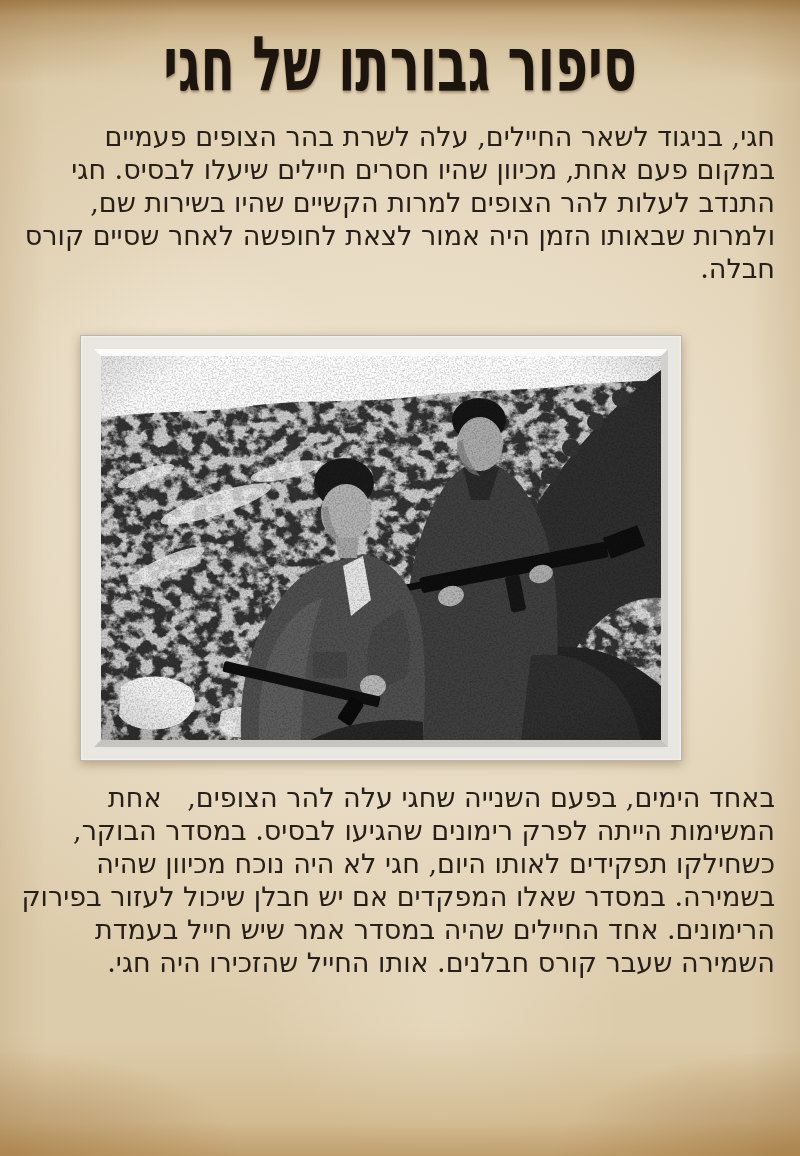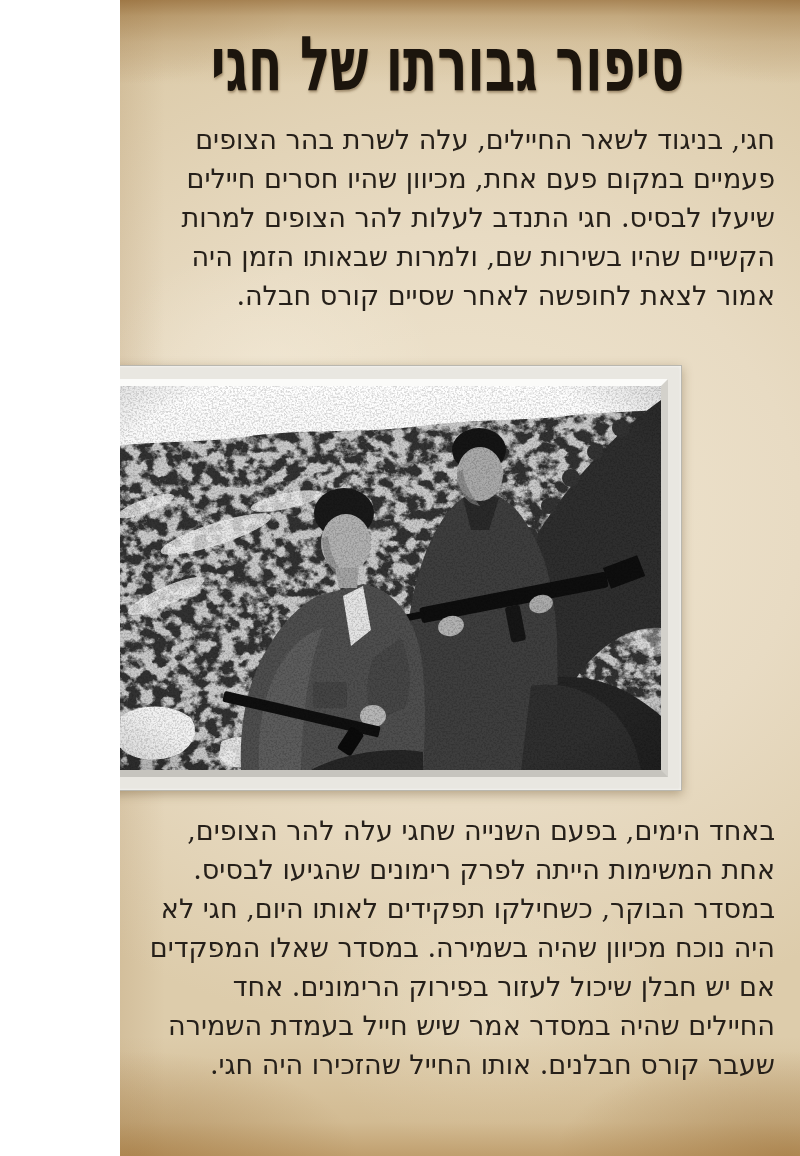--- a/index.html
+++ b/index.html
@@ -5,21 +5,21 @@
   :root{
     --page-base:#e8dbc3;
     --title-color:#1c150d;
     --text-color:#26201a;
     --frame-color:#e9e7e1;
   }
   *{margin:0;padding:0;box-sizing:border-box;}
   body{width:800px;font-family:"DejaVu Serif","DejaVu Sans",serif;}
   .page{
     position:relative;
-    width:680px;height:1156px;
+    width:800px;height:1156px;
     overflow:hidden;
     background:
       linear-gradient(180deg, rgba(146,103,50,.70) 0px, rgba(160,120,65,.42) 16px, rgba(175,140,88,.20) 42px, rgba(0,0,0,0) 85px),
       linear-gradient(0deg, rgba(168,122,60,.55) 0px, rgba(182,142,82,.28) 34px, rgba(0,0,0,0) 120px),
       radial-gradient(ellipse 320px 150px at 2% 100%, rgba(138,94,40,.45), rgba(0,0,0,0) 70%),
       radial-gradient(ellipse 330px 150px at 98% 100%, rgba(138,94,40,.50), rgba(0,0,0,0) 70%),
       radial-gradient(ellipse 260px 120px at 100% 0%, rgba(140,96,42,.30), rgba(0,0,0,0) 70%),
       radial-gradient(ellipse 260px 120px at 0% 0%, rgba(140,96,42,.32), rgba(0,0,0,0) 70%),
       linear-gradient(90deg, rgba(150,110,60,.14) 0px, rgba(0,0,0,0) 45px, rgba(0,0,0,0) 750px, rgba(150,110,60,.16) 800px),
       radial-gradient(ellipse 240px 180px at 22% 32%, rgba(255,250,238,.28), rgba(0,0,0,0) 70%),
@@ -34,21 +34,21 @@
     line-height:78px;
     color:var(--title-color);
     text-align:center;
     transform:scaleX(.66);
     transform-origin:50% 50%;
     white-space:nowrap;
     text-shadow:1px 2px 3px rgba(80,55,25,.45);
   }
   .para{
     font-size:27px;
-    line-height:39px;
+    line-height:33px;
     color:var(--text-color);
     text-align:right;
     padding:0 25px 0 18px;
     white-space:pre-wrap;
   }
   .para-top{margin-top:16px;}
   .para-bottom{margin-top:20px;}
   .frame{
     width:602px;height:426px;
     margin:50px 118px 0 80px; 

